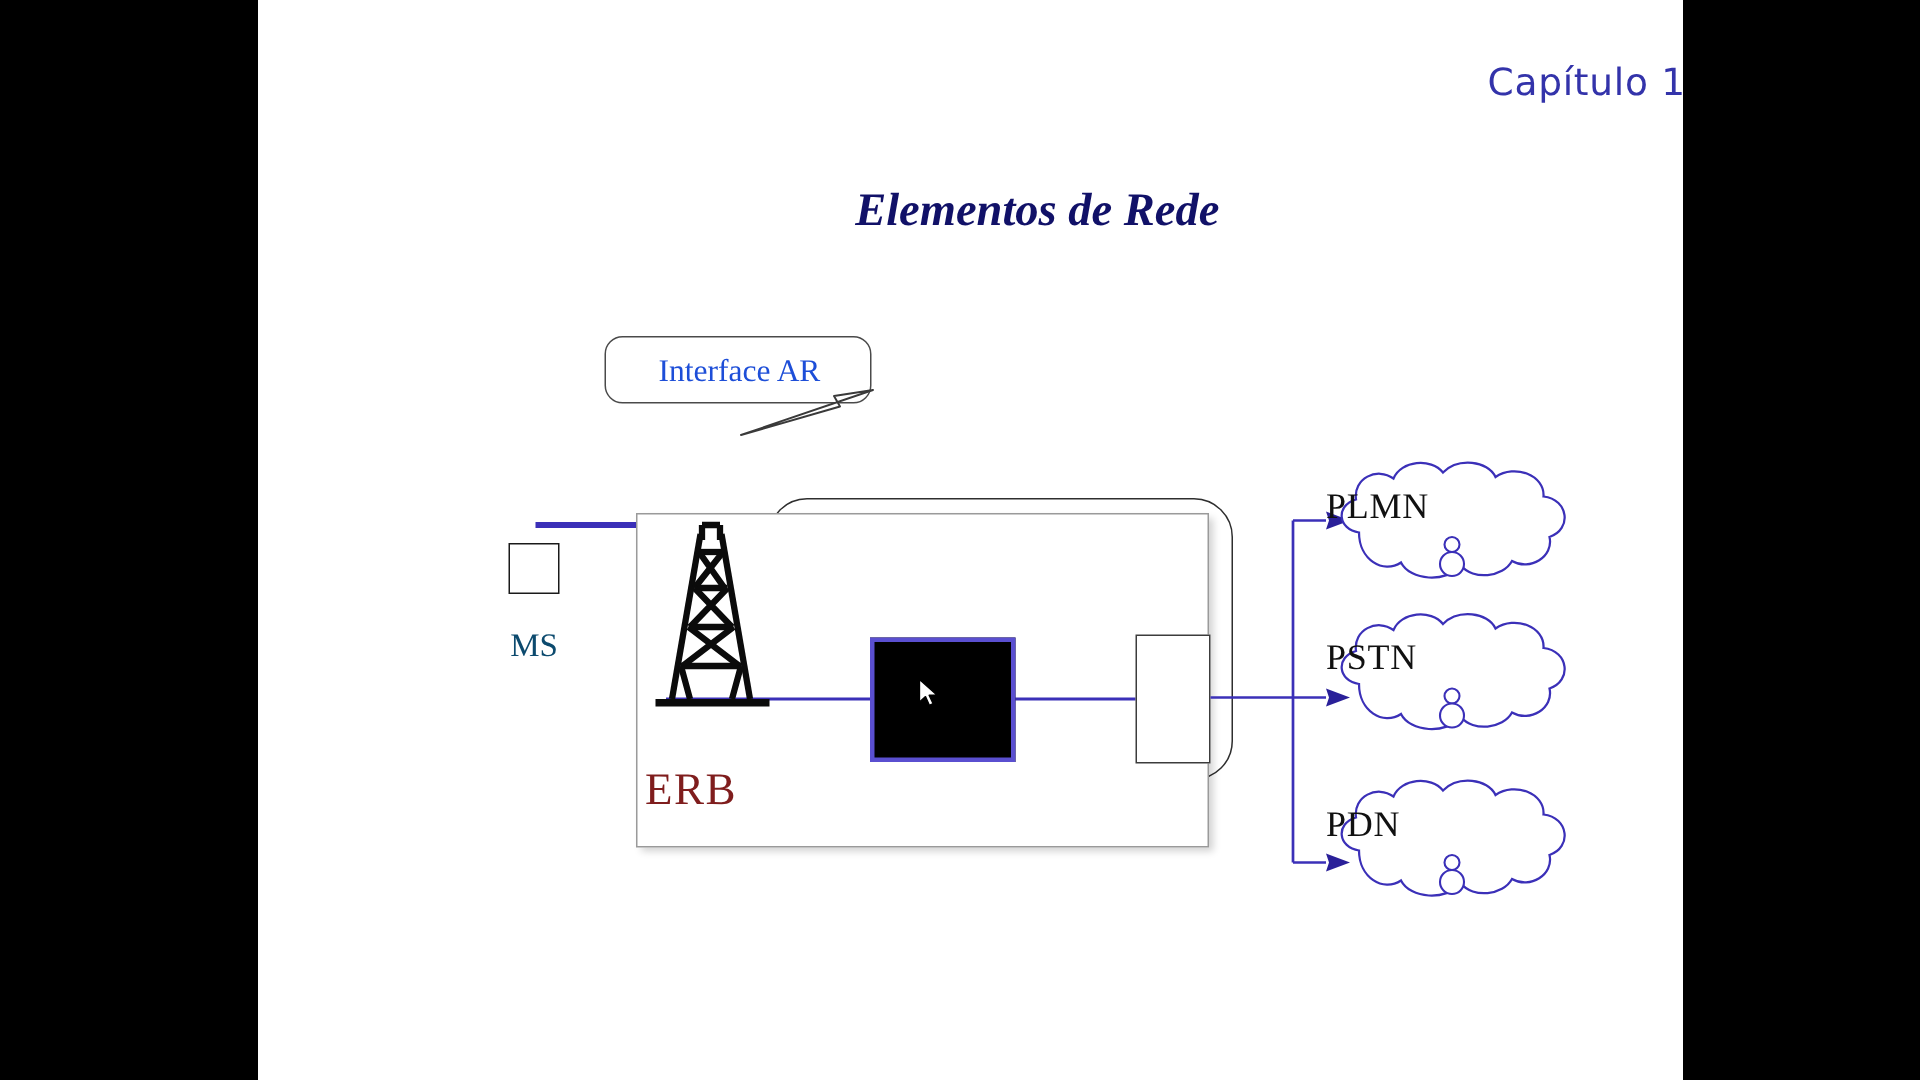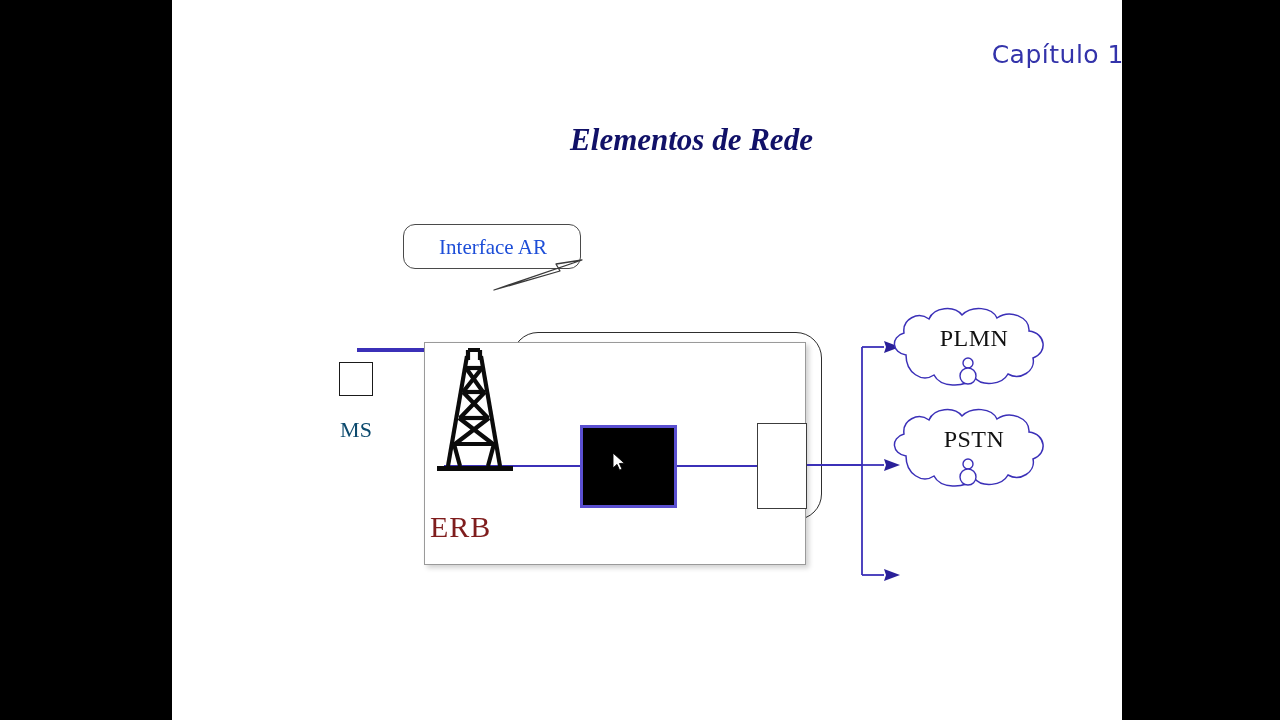--- a/index.html
+++ b/index.html
@@ -226,21 +226,20 @@
   }
 
   
   .cloud {
     position: absolute;
     z-index: 7;
   }
   .cloud-label {
     position: absolute;
     width: 100%;
-    text-align: center;
     font-size: 24px;
     color: #111111;
     top: 22px;
     letter-spacing: 0.5px;
   }
 
   
   .cursor {
     position: absolute;
     left: 440px;   
@@ -358,19 +357,37 @@
                  C152 68 136 78 124 71
                  C118 82 98 84 90 74
                  C80 86 56 84 50 72
                  C38 80 22 70 22 52 Z" fill="#ffffff" stroke="#3b30b8" stroke-width="1.5"></path>
         <circle cx="84" cy="60" r="5" fill="#ffffff" stroke="#3b30b8" stroke-width="1.4"></circle>
         <circle cx="84" cy="73" r="8" fill="#ffffff" stroke="#3b30b8" stroke-width="1.4"></circle>
       </svg>
       <div class="cloud-label">PSTN</div>
     </div>
 
+    <div class="cloud" style="left:712px; top:515px; width:180px; height:90px;">
+      <svg viewBox="0 0 180 90" width="180" height="90">
+        <path d="M22 52
+                 C8 50 6 34 20 30
+                 C18 16 34 8 45 16
+                 C50 4 70 2 78 12
+                 C88 2 108 4 113 15
+                 C126 6 146 14 145 28
+                 C162 30 164 50 149 55
+                 C152 68 136 78 124 71
+                 C118 82 98 84 90 74
+                 C80 86 56 84 50 72
+                 C38 80 22 70 22 52 Z" fill="#ffffff" stroke="#3b30b8" stroke-width="1.5"></path>
+        <circle cx="84" cy="60" r="5" fill="#ffffff" stroke="#3b30b8" stroke-width="1.4"></circle>
+        <circle cx="84" cy="73" r="8" fill="#ffffff" stroke="#3b30b8" stroke-width="1.4"></circle>
+      </svg>
+      <div class="cloud-label">PDN</div>
+    </div>
 
     <svg class="cursor" viewBox="0 0 14 20" width="14" height="20">
       <path d="M1 1 L1 16 L5 12.4 L7.6 18.2 L10 17 L7.4 11.5 L12.4 11.2 Z" fill="#ffffff" stroke="#000000" stroke-width="0.9" stroke-linejoin="round"></path>
     </svg>
 
   </div>
 </div>
 
 </body></html>

